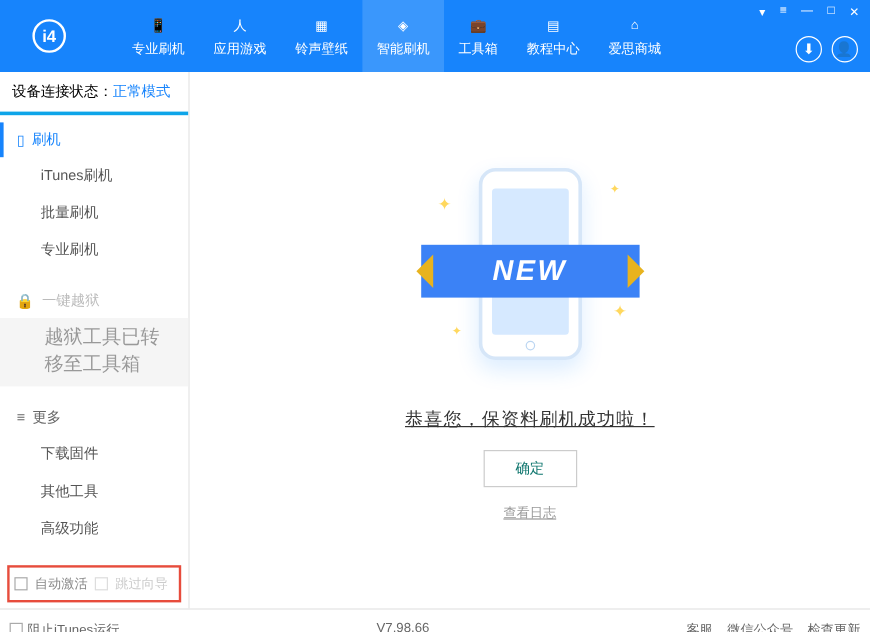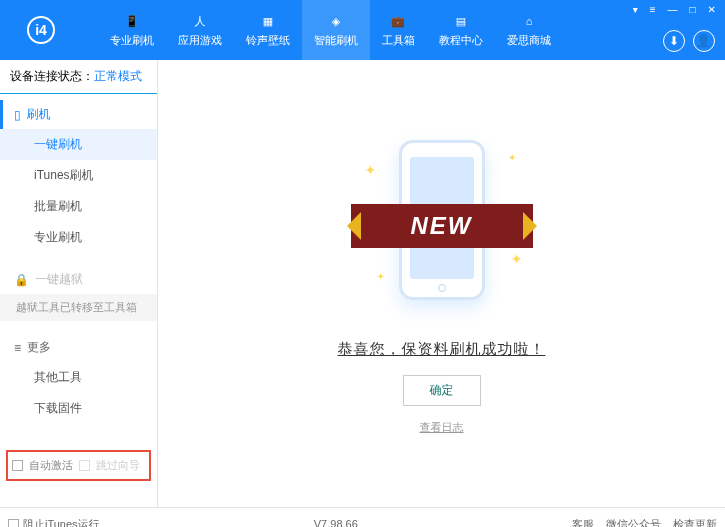--- a/index.html
+++ b/index.html
@@ -17,41 +17,41 @@
 .nav-item.active { background: #3a97fc; }
 .nav-icon { width: 18px; height: 18px; margin-bottom: 3px; display: flex; align-items: center; justify-content: center; }
 
 .win-controls { position: absolute; right: 6px; top: 4px; display: flex; gap: 6px; font-size: 10px; }
 .win-btn { cursor: pointer; padding: 0 3px; }
 .header-right { position: absolute; right: 10px; bottom: 8px; display: flex; gap: 8px; }
 .circle-btn { width: 22px; height: 22px; border: 1.5px solid #fff; border-radius: 50%; display: flex; align-items: center; justify-content: center; cursor: pointer; font-size: 12px; }
 
 .body-area { display: flex; height: 447px; }
 .sidebar { width: 158px; border-right: 1px solid #e5e5e5; display: flex; flex-direction: column; font-size: 12px; overflow: hidden; }
-.conn-status { padding: 8px 10px; border-bottom: 1px solid #0ea5e9; }
+.conn-status { padding: 8px 10px; border-bottom: 3px solid #0ea5e9; }
 .conn-status .mode { color: #1784fc; }
 
 .side-section { padding: 6px 0; }
 .side-section-hdr { display: flex; align-items: center; padding: 6px 14px; color: #666; gap: 6px; }
 .side-section-hdr.blue { color: #1784fc; border-left: 3px solid #1784fc; padding-left: 11px; }
 .side-section-hdr.gray { color: #bbb; }
 .side-item { padding: 7px 14px 7px 34px; color: #555; cursor: pointer; }
 .side-item.active { background: #eaf3fe; color: #1784fc; }
-.side-item.disabled { background: #f5f5f5; color: #999; padding: 6px 12px 6px 16px; font-size: 11px; line-height: 1.4; }
+.side-item.disabled { background: #f5f5f5; color: #999; padding: 6px 12px 6px 37px; font-size: 16px; line-height: 1.4; }
 
-.checkbox-row { border: 2px solid #e74c3c; margin: 20px 6px; padding: 6px 4px; display: flex; gap: 6px; align-items: center; font-size: 11px; color: #888; }
+.checkbox-row { border: 2px solid #e74c3c; margin: 9px 6px; padding: 6px 4px; display: flex; gap: 6px; align-items: center; font-size: 11px; color: #888; }
 .chk { width: 11px; height: 11px; border: 1px solid #aaa; display: inline-block; }
 .chk2-label { color: #ccc; font-family: Liberation Serif, serif; }
 
 .main { flex: 1; display: flex; flex-direction: column; align-items: center; justify-content: center; position: relative; }
 .phone-illus { position: relative; width: 170px; height: 190px; }
 .phone-body { position: absolute; left: 42px; top: 8px; width: 86px; height: 160px; background: #fff; border: 3px solid #d6e6f8; border-radius: 14px; box-shadow: 0 8px 18px rgba(23,132,252,0.15); }
 .phone-screen { position: absolute; left: 8px; top: 14px; right: 8px; bottom: 18px; background: #d6e9ff; border-radius: 3px; }
 .phone-home { position: absolute; bottom: 5px; left: 50%; transform: translateX(-50%); width: 8px; height: 8px; border: 1.5px solid #bcd6f2; border-radius: 50%; }
-.new-ribbon { position: absolute; left: -6px; top: 72px; width: 182px; height: 44px; background: #7f1d1d; display: flex; align-items: center; justify-content: center; font-weight: 900; font-size: 24px; color: #fff; letter-spacing: 2px; font-style: italic; }
+.new-ribbon { position: absolute; left: -6px; top: 72px; width: 182px; height: 44px; background: #3b82f6; display: flex; align-items: center; justify-content: center; font-weight: 900; font-size: 24px; color: #fff; letter-spacing: 2px; font-style: italic; }
 .new-ribbon::before, .new-ribbon::after { content: ''; position: absolute; top: 8px; width: 0; height: 0; border: 14px solid transparent; }
 .new-ribbon::before { left: -18px; border-right-color: #e8b31e; }
 .new-ribbon::after { right: -18px; border-left-color: #e8b31e; }
 .star { position: absolute; color: #ffd85e; font-size: 14px; }
 
 .success-text { margin-top: 18px; font-size: 15px; color: #333; letter-spacing: 1px; text-decoration: underline; }
 .ok-btn { margin-top: 16px; padding: 6px 26px; border: 1px solid #ccc; background: #fff; font-size: 12px; cursor: pointer; color: #0f766e; }
 .log-link { margin-top: 14px; font-size: 11px; color: #999; cursor: pointer; text-decoration: underline; }
 
 .footer { height: 33px; border-top: 1px solid #e3e3e3; display: flex; align-items: center; font-size: 11px; color: #666; padding: 0 8px; justify-content: space-between; }
@@ -113,41 +113,41 @@
   <div class="sidebar">
     <div class="conn-status">
       <span>设备连接状态：</span><span class="mode">正常模式</span>
     </div>
 
     <div class="side-section">
       <div class="side-section-hdr blue">
         <span>▯</span>
         <span>刷机</span>
       </div>
-      <div class="side-item active">一键刷机</div>
       <div class="side-item">iTunes刷机</div>
       <div class="side-item">批量刷机</div>
       <div class="side-item">专业刷机</div>
     </div>
 
     <div class="side-section">
       <div class="side-section-hdr gray">
         <span>🔒</span>
         <span>一键越狱</span>
       </div>
       <div class="side-item disabled">越狱工具已转移至工具箱</div>
     </div>
 
     <div class="side-section">
       <div class="side-section-hdr">
         <span>≡</span>
         <span>更多</span>
       </div>
+      <div class="side-item">下载固件</div>
       <div class="side-item">其他工具</div>
-      <div class="side-item">下载固件</div>
+      <div class="side-item">高级功能</div>
     </div>
 
     <div class="checkbox-row">
       <span class="chk"></span>
       <span>自动激活</span>
       <span class="chk" style="border-color:#ddd"></span>
       <span class="chk2-label">跳过向导</span>
     </div>
 
   </div>

